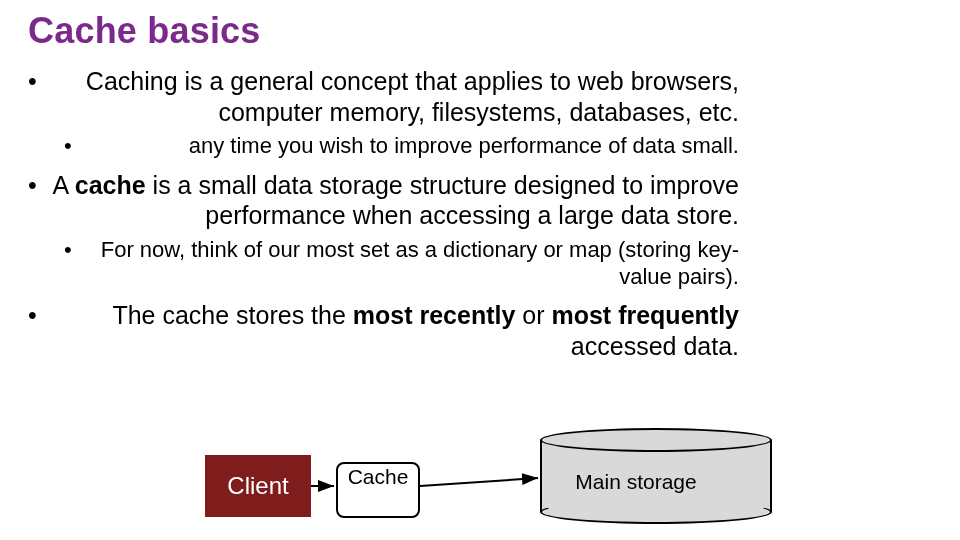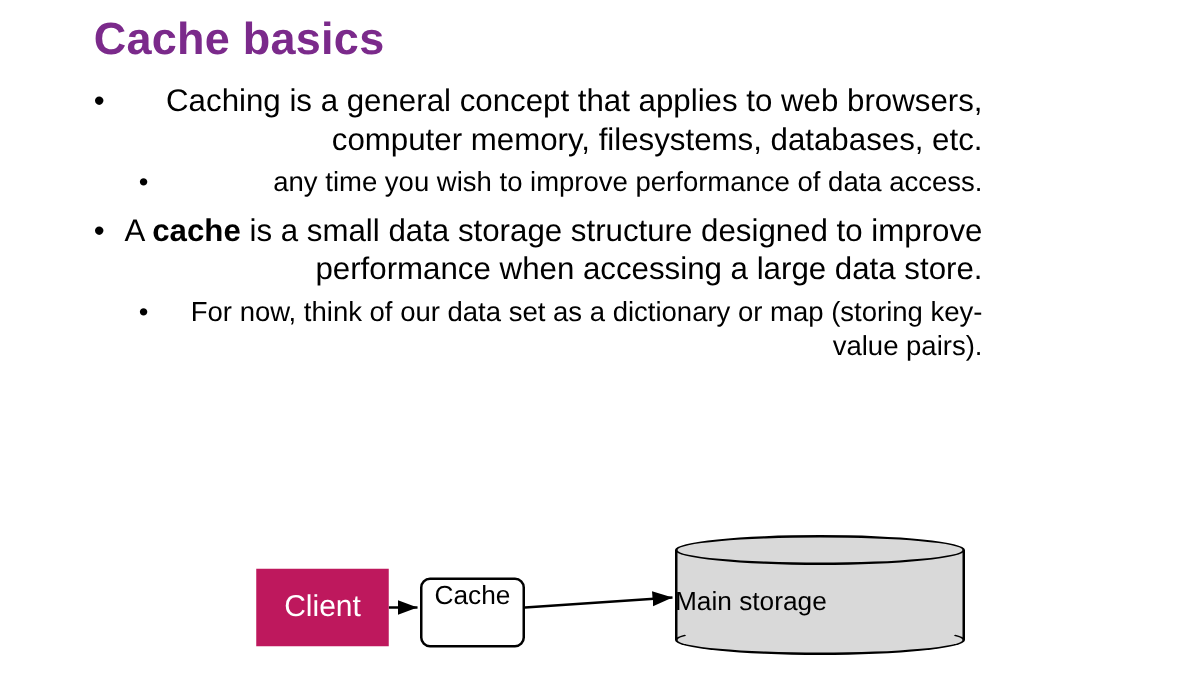--- a/index.html
+++ b/index.html
@@ -1,57 +1,60 @@
 <!DOCTYPE html>
 <html><head>
 <meta charset="utf-8">
 <style>
   * { box-sizing: border-box; margin: 0; padding: 0; }
   html, body { width: 960px; height: 540px; background: #fff; font-family: Arial, Helvetica, sans-serif; color: #000; overflow: hidden; }
-  .slide { position: relative; width: 767px; height: 540px; padding: 10px 28px 0 28px; margin-left: 47px; }
+  .slide { position: relative; width: 767px; height: 540px; padding: 10px 28px 0 28px; }
   .title { font-size: 36px; color: #7b2a8b; letter-spacing: 0.2px; margin-bottom: 14px; }
   ul.top { list-style: none; font-size: 25px; line-height: 1.22; text-align: right; }
   ul.top > li { position: relative; padding-left: 14px; margin-bottom: 6px; }
   ul.top > li::before { content: "•"; position: absolute; left: 0; top: 0; }
   ul.sub { list-style: none; font-size: 22px; margin: 6px 0 10px 22px; }
   ul.sub > li { position: relative; padding-left: 14px; }
   ul.sub > li::before { content: "•"; position: absolute; left: 0; top: 0; }
   b { font-weight: bold; }
 
   
   .diagram { position: absolute; left: 0; top: 0; width: 960px; height: 540px; pointer-events: none; }
-  .client-box { position: absolute; left: 205px; top: 455px; width: 106px; height: 62px; background: #be185d; color: #fff; font-size: 24px; text-align: center; line-height: 62px; }
+  .client-box { position: absolute; left: 205px; top: 455px; width: 106px; height: 62px; background: #7f1d1d; color: #fff; font-size: 24px; text-align: center; line-height: 62px; }
   .cache-box { position: absolute; left: 336px; top: 462px; width: 84px; height: 56px; background: #fff; border: 2px solid #000; border-radius: 8px; font-size: 21px; text-align: center; padding-top: 2px; line-height: 1.05; }
   .storage-cyl { position: absolute; left: 540px; top: 428px; width: 232px; height: 96px; }
   .storage-cyl .body { position: absolute; left: 0; top: 12px; right: 0; bottom: 12px; background: #d9d9d9; border-left: 2px solid #000; border-right: 2px solid #000; }
   .storage-cyl .top-e { position: absolute; left: 0; top: 0; right: 0; height: 24px; background: #d9d9d9; border: 2px solid #000; border-radius: 50%; z-index: 2; }
   .storage-cyl .bot-e { position: absolute; left: 0; bottom: 0; right: 0; height: 24px; background: #d9d9d9; border: 2px solid #000; border-radius: 50%; border-top-color: transparent; }
-  .storage-label { position: absolute; left: 540px; top: 470px; width: 192px; font-size: 21px; z-index: 3; }
+  .storage-label { position: absolute; left: 540px; top: 470px; width: 192px; text-align: center; font-size: 21px; z-index: 3; }
 
   
   .arrow-svg { position: absolute; left: 0; top: 0; width: 960px; height: 540px; }
 </style>
 </head>
 <body>
 
 <div class="slide">
   <h1 class="title">Cache basics</h1>
 
   <ul class="top">
     <li>
       <span>Caching is a general concept that applies to web browsers, computer memory, filesystems, databases, etc.</span>
       <ul class="sub">
-        <li>any time you wish to improve performance of data access.</li>
+        <li>any time you wish to improve performance of data small.</li>
       </ul>
     </li>
     <li>
       <span>A </span><b>cache</b><span> is a small data storage structure designed to improve performance when accessing a large data store.</span>
       <ul class="sub">
-        <li>For now, think of our data set as a dictionary or map (storing key-value pairs).</li>
+        <li>For now, think of our most set as a dictionary or map (storing key-value pairs).</li>
       </ul>
+    </li>
+    <li>
+      <span>The cache stores the </span><b>most recently</b><span> or </span><b>most frequently</b><span> accessed data.</span>
     </li>
   </ul>
 </div>
 
 <div class="diagram">
   <svg class="arrow-svg" viewBox="0 0 960 540">
     <defs>
       <marker id="ah" markerWidth="10" markerHeight="10" refX="8" refY="3" orient="auto">
         <path d="M0,0 L8,3 L0,6 Z" fill="#000"></path>
       </marker>

